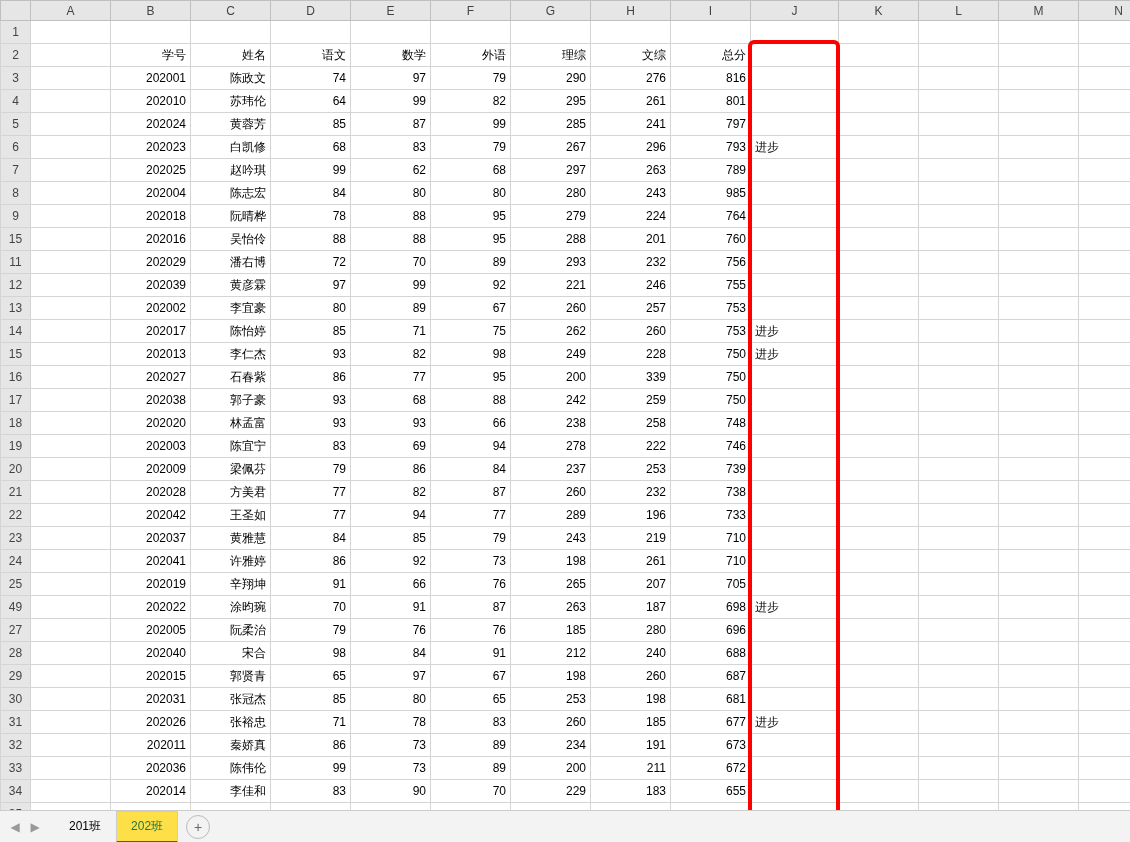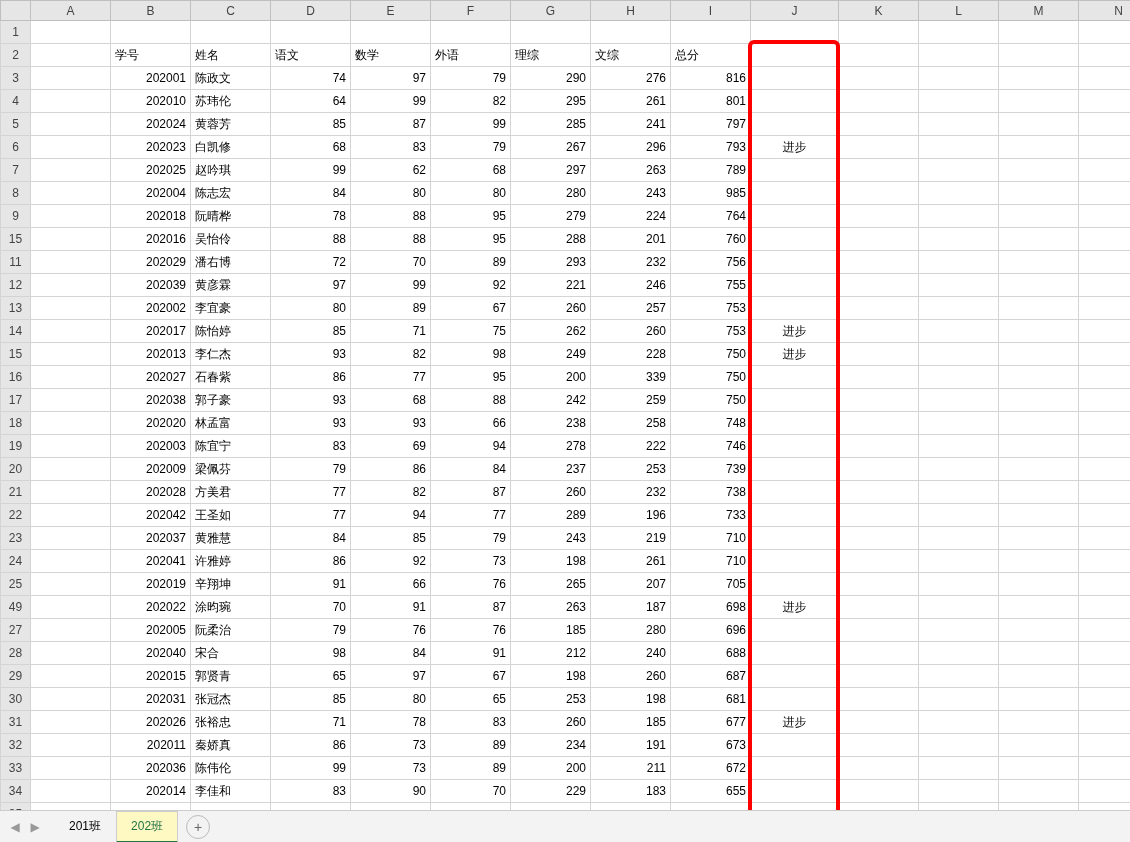--- a/index.html
+++ b/index.html
@@ -58,23 +58,23 @@
   
   td.cell {
     border: 1px solid #e0e0e0;
     background: #fff;
   }
   
   td.data {
     border: 1px solid #000;
     background: #fff;
   }
-  td.data.text { text-align: left; }
+  td.data.text { text-align: right; }
   td.data.num  { text-align: right; }
-  td.jcell { text-align: center; }
+  td.jcell { text-align: left; }
   
   .cA { width: 30px; }
   .cAwide { width: 80px; }
   .cstd { width: 80px; }
   .cJ { width: 88px; }
   
   .red-box {
     position: absolute;
     border: 4px solid #ff0000;
     border-radius: 6px;
@@ -104,21 +104,21 @@
     cursor: pointer;
   }
   .tab {
     padding: 6px 14px;
     border: 1px solid transparent;
     background: transparent;
     color: #000000;
     cursor: pointer;
   }
   .tab.active {
-    background: #fef9c3;
+    background: #fde047;
     border: 1px solid #ccc;
     border-bottom: 2px solid #217346;
     color: #217346;
     font-weight: 500;
   }
   .add-sheet {
     width: 24px; height: 24px;
     margin-left: 8px;
     display: flex; align-items: center; justify-content: center;
     border: 1px solid #bbb;

